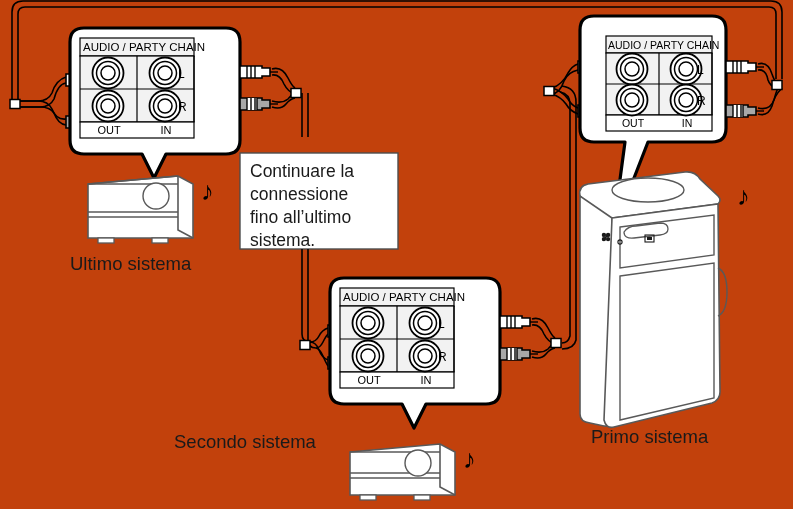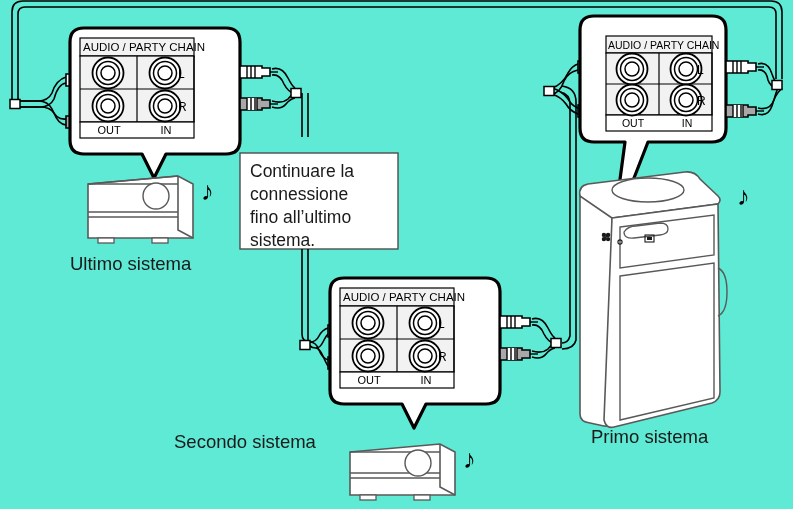--- a/index.html
+++ b/index.html
@@ -10,21 +10,21 @@
   }
   body {
     font-family: "Liberation Sans", sans-serif;
     color: #1a1a1a;
   }
   #stage {
     position: relative;
     width: 793px;
     height: 509px;
     overflow: hidden;
-    background: #5eead4;
+    background: #c2410c;
   }
   #diagram {
     position: absolute;
     left: 0;
     top: 0;
   }
   .dg-text {
     font-family: "Liberation Sans", sans-serif;
   }
 </style>

